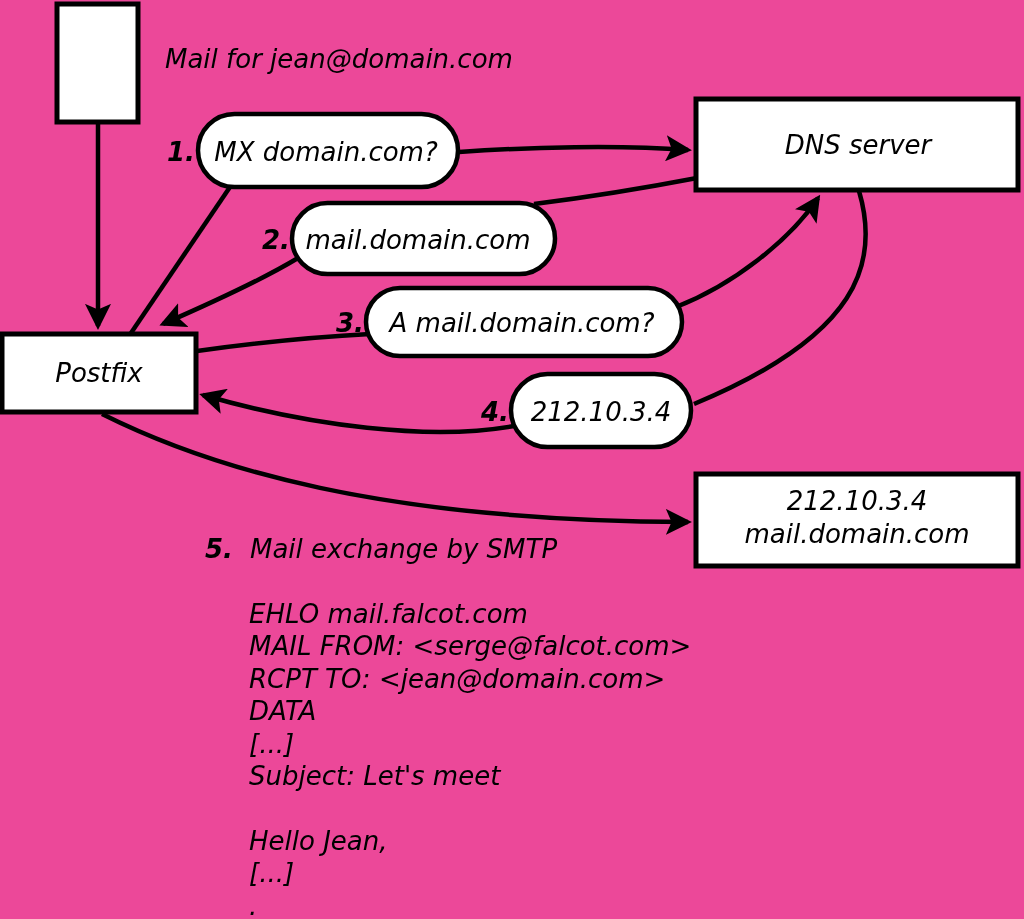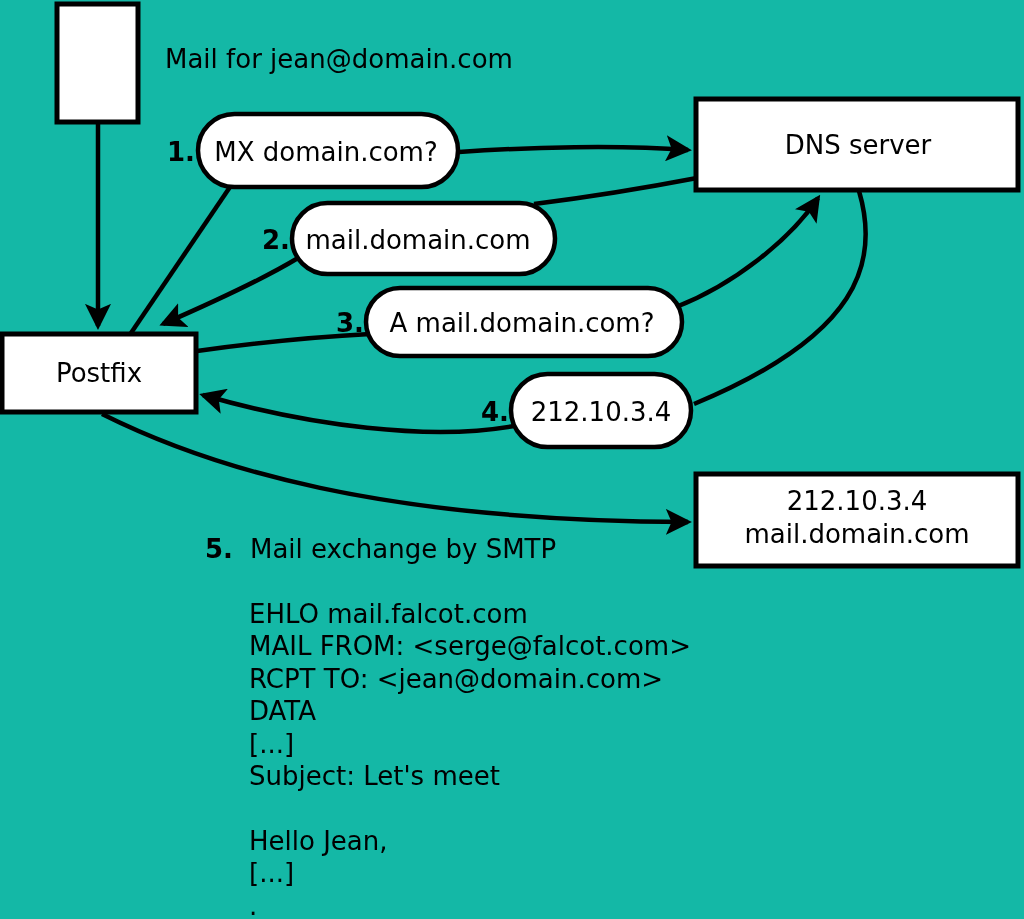--- a/index.html
+++ b/index.html
@@ -4,22 +4,23 @@
 <style>
   html, body {
     margin: 0;
     padding: 0;
     background: #ffffff;
   }
   #stage {
     position: relative;
     width: 1024px;
     height: 919px;
-    background: #14b8a6;
+    background: #ec4899;
     overflow: hidden;
+    font-style: italic;
   }
   svg text {
     font-family: "DejaVu Sans", "Liberation Sans", sans-serif;
     font-size: 26px;
     fill: #000000;
   }
   .box {
     fill: #ffffff;
     stroke: #000000;
     stroke-width: 5;

